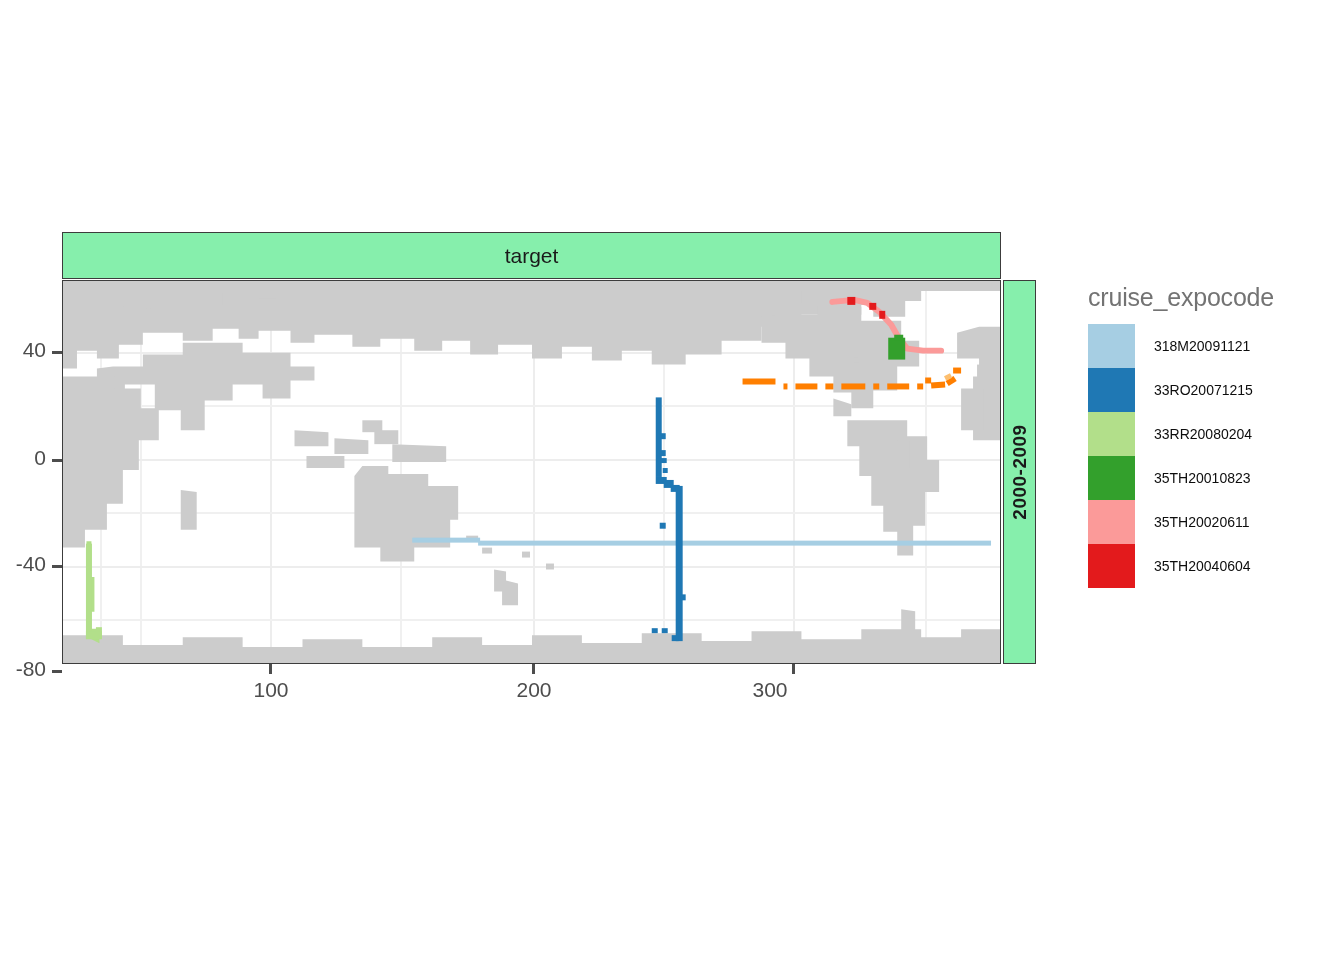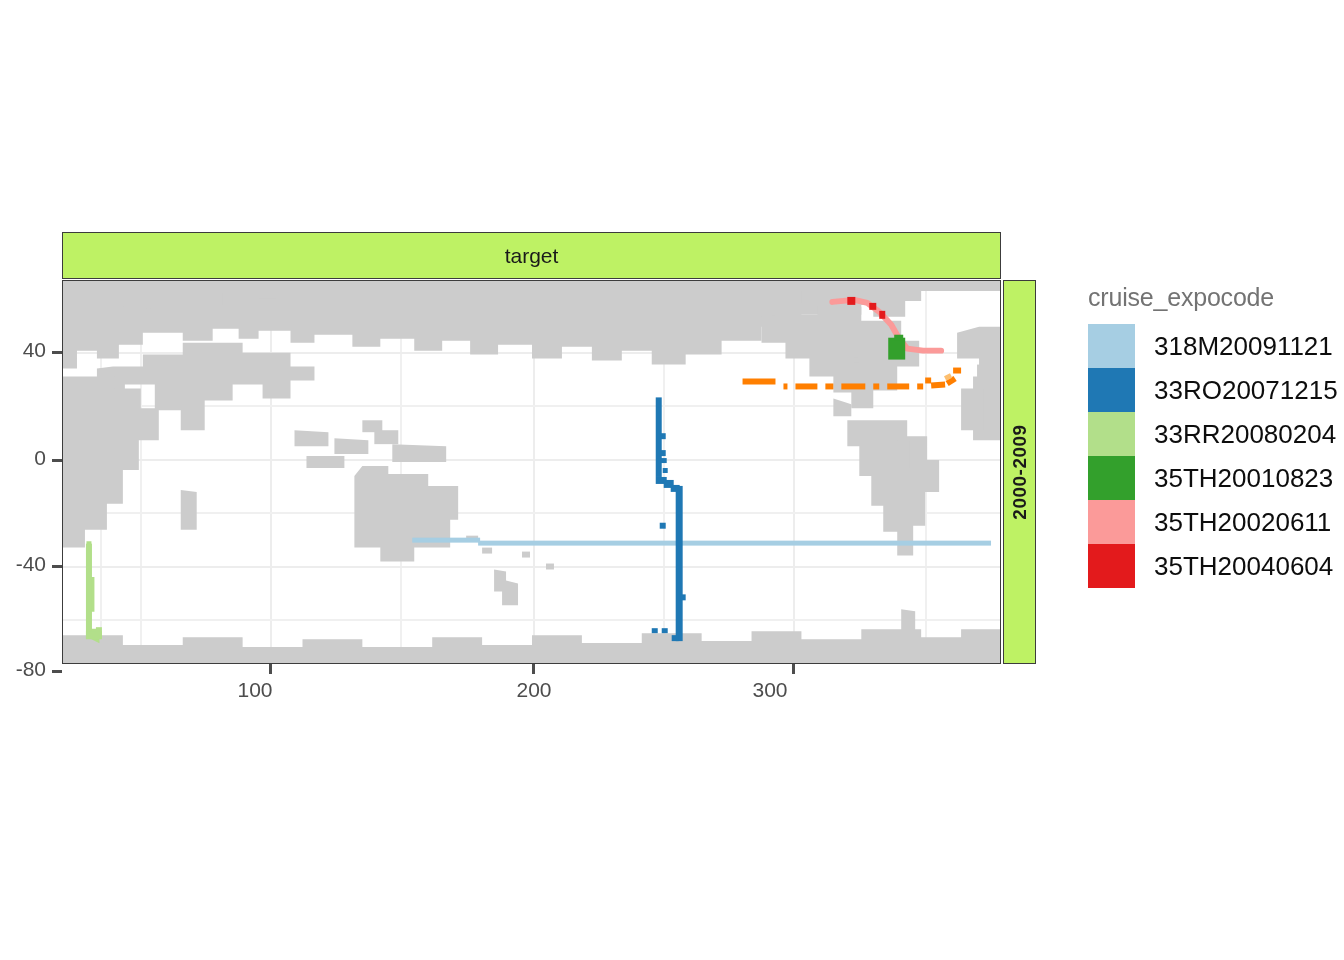--- a/index.html
+++ b/index.html
@@ -5,21 +5,21 @@
   html,body{margin:0;padding:0;}
   body{
     width:1344px;height:960px;background:#ffffff;
     font-family:"Liberation Sans","DejaVu Sans",sans-serif;
     overflow:hidden;position:relative;
   }
   #root{position:absolute;inset:0;}
 
   
   .strip{
-    position:absolute;background:#bef264;border:1.6px solid #3c3c3c;
+    position:absolute;background:#86efac;border:1.6px solid #3c3c3c;
     box-sizing:border-box;display:flex;align-items:center;justify-content:center;
     color:#1a1a1a;
   }
   #strip-top{left:62px;top:232px;width:939px;height:47px;font-size:21px;}
   #strip-right{left:1003px;top:280px;width:33px;height:384px;}
   #strip-right .vtext{
     transform:rotate(-90deg);white-space:nowrap;font-size:19px;font-weight:bold;letter-spacing:.5px;
   }
   #strip-top .htext{font-size:21px;}
 
@@ -44,21 +44,21 @@
   .ylab{text-align:right;}
   .xlab{text-align:center;}
 
   
   #legend{position:absolute;left:1088px;top:283px;width:250px;}
   #legend-title{
     font-size:25px;color:#737373;margin:0 0 12px 0;white-space:nowrap;letter-spacing:-.2px;
   }
   .legend-row{display:flex;align-items:center;height:44px;}
   .legend-key{width:47px;height:44px;flex:0 0 47px;}
-  .legend-lab{margin-left:19px;font-size:26px;color:#0d0d0d;white-space:nowrap;}
+  .legend-lab{margin-left:19px;font-size:14px;color:#0d0d0d;white-space:nowrap;}
 </style>
 </head>
 <body>
 
 <div id="root">
 
   <div class="strip" id="strip-top">
     <span class="htext">target</span>
   </div>
 
@@ -245,21 +245,21 @@
   <div class="tick-line" style="left:52px;top:459px;width:10px;height:3px;"></div>
   <div class="tick-lab ylab" style="left:-10px;top:446px;width:56px;">0</div>
 
   <div class="tick-line" style="left:52px;top:565px;width:10px;height:3px;"></div>
   <div class="tick-lab ylab" style="left:-10px;top:552px;width:56px;">-40</div>
 
   <div class="tick-line" style="left:52px;top:670px;width:10px;height:3px;"></div>
   <div class="tick-lab ylab" style="left:-10px;top:657px;width:56px;">-80</div>
 
   <div class="tick-line" style="left:269px;top:664px;width:3px;height:10px;"></div>
-  <div class="tick-lab xlab" style="left:209px;top:678px;width:92px;">100</div>
+  <div class="tick-lab xlab" style="left:225px;top:678px;width:92px;">100</div>
 
   <div class="tick-line" style="left:532px;top:664px;width:3px;height:10px;"></div>
   <div class="tick-lab xlab" style="left:488px;top:678px;width:92px;">200</div>
 
   <div class="tick-line" style="left:792px;top:664px;width:3px;height:10px;"></div>
   <div class="tick-lab xlab" style="left:724px;top:678px;width:92px;">300</div>
 
   <div id="legend">
     <div id="legend-title">cruise_expocode</div>
 

